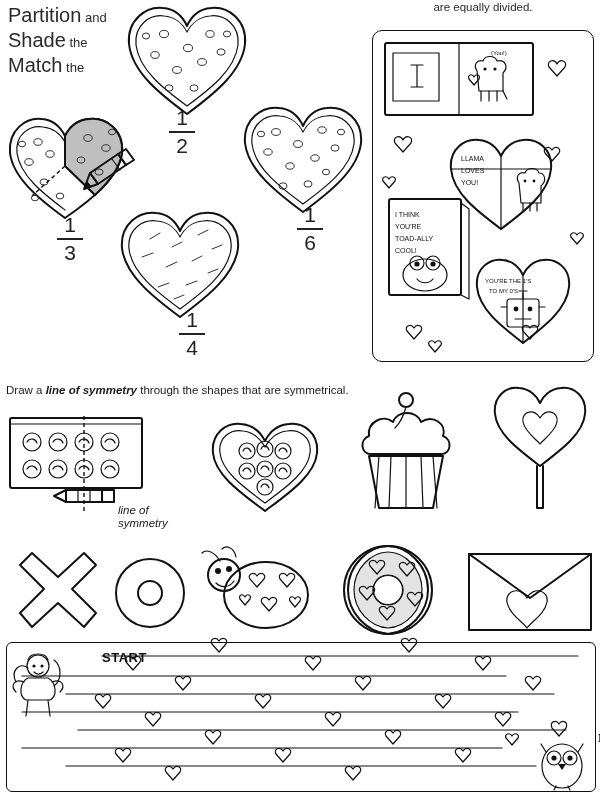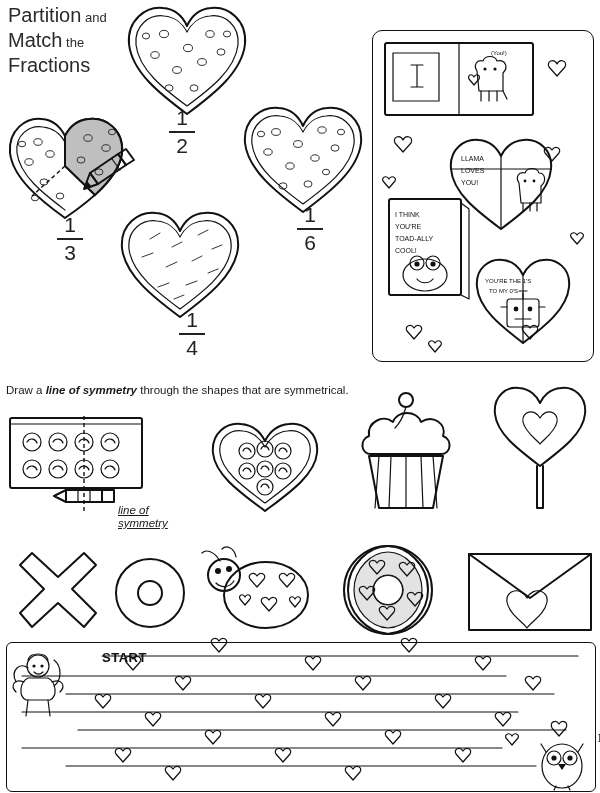--- a/index.html
+++ b/index.html
@@ -43,21 +43,20 @@
 
   
   .sym-instr {
     position:absolute; left:6px; top:370px; width:420px;
     font-size:11.5px; line-height:17px; color:#1a1a1a;margin-top:12px;
   }
   .sym-instr b { font-style:italic; }
   .symlabel {
     position:absolute; font-style:italic; font-size:11.5px; line-height:13px;
     color:#1a1a1a;
-    text-decoration:underline;
   }
 
   
   .maze-box {
     position:absolute; left:6px; top:642px; width:588px; height:148px;
     border:1.5px solid #111; border-radius:6px; background:#fff;
   }
   .maze-label {
     position:absolute; font-weight:bold; font-size:13px; letter-spacing:.5px; color:#111;margin-left:44px;
   }
@@ -70,22 +69,22 @@
   .solid { fill:#111; stroke:none; }
   .dash { fill:none; stroke:#111; stroke-width:1.4; stroke-dasharray:4 3; }
 </style>
 </head>
 <body>
 
 <div class="page">
 
   <div class="title-block">
     <div><span class="big">Partition</span><span class="small"> and</span></div>
+    <div><span class="big">Shade</span><span class="small"> the</span></div>
     <div><span class="big">Match</span><span class="small"> the</span></div>
-    <div><span class="big">Fractions</span></div>
   </div>
 
   <div class="cookie" style="left:122px; top:0px;">
     <svg width="130" height="120" viewBox="0 0 130 120">
       <path class="ink" d="M65 114 C 38 94, 10 72, 7 44 C 5 20, 24 6, 41 8 C 53 9, 61 17, 65 26 C 69 17, 77 9, 89 8 C 106 6, 125 20, 123 44 C 120 72, 92 94, 65 114 Z"></path>
       <path class="ink-thin" d="M65 106 C 42 89, 17 70, 14 45 C 12 25, 28 14, 42 16 C 53 17, 61 24, 65 32 C 69 24, 77 17, 88 16 C 102 14, 118 25, 116 45 C 113 70, 88 89, 65 106 Z"></path>
       <g class="ink-hair">
         <ellipse cx="42" cy="34" rx="4.5" ry="3.6"></ellipse>
           <ellipse cx="66" cy="48" rx="4.5" ry="3.6"></ellipse>
         <ellipse cx="88" cy="34" rx="4.2" ry="3.4"></ellipse>
@@ -189,20 +188,21 @@
       </g>
     </svg>
   </div>
   <div class="frac" style="left:170px; top:310px;">
     <span class="num">1</span>
     <span class="bar"></span>
     <span class="den">4</span>
   </div>
 
   <div class="val-instr">
+    <div>are equally divided.</div>
   </div>
 
   <div class="val-box">
     <svg width="218" height="328" viewBox="0 0 218 328">
 
       <g>
         <rect class="ink" x="12" y="12" width="148" height="72" rx="2"></rect>
         <path class="ink-thin" d="M86 12 L86 84"></path>
         <rect class="ink-thin" x="20" y="22" width="46" height="48"></rect>
         <path class="ink-thin" d="M38 34 L50 34 M44 34 L44 56 M38 56 L50 56"></path>

